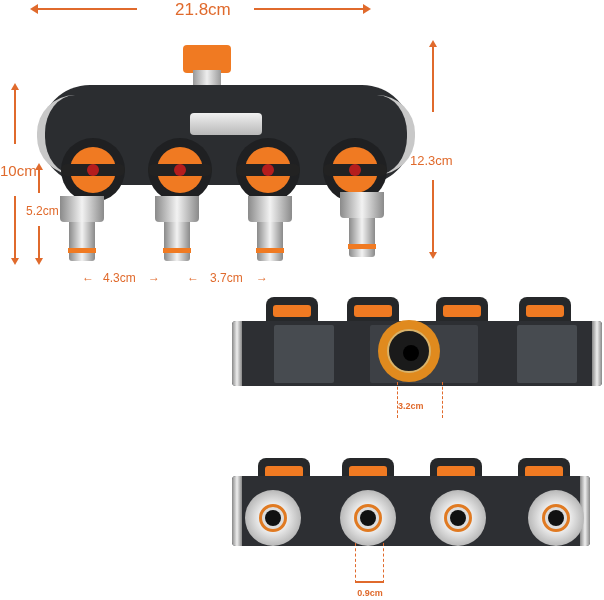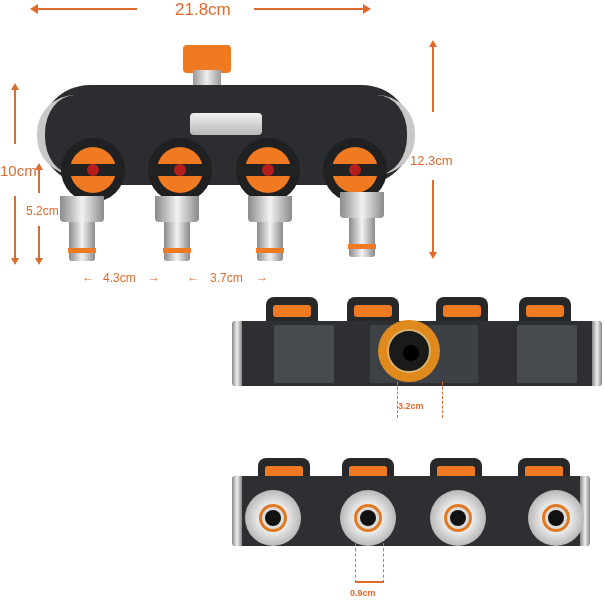--- a/index.html
+++ b/index.html
@@ -205,14 +205,14 @@
       <div class="ring"></div>
       <div class="hole"></div>
     </div>
   <div class="nozzle" style="left:528px;top:490px;">
       <div class="ring"></div>
       <div class="hole"></div>
     </div>
   <div class="dash-v" style="left:355px;top:543px;height:40px;"></div>
   <div class="dash-v" style="left:383px;top:543px;height:40px;"></div>
   <div class="line-h" style="left:355px;top:581px;width:28px;"></div>
-  <div class="abs dim-small" style="left:350px;top:588px;width:40px;text-align:left;">0.9cm</div>
+  <div class="abs dim-small" style="left:350px;top:588px;width:40px;text-align:center;">0.9cm</div>
 </div>
 
 </body></html>

